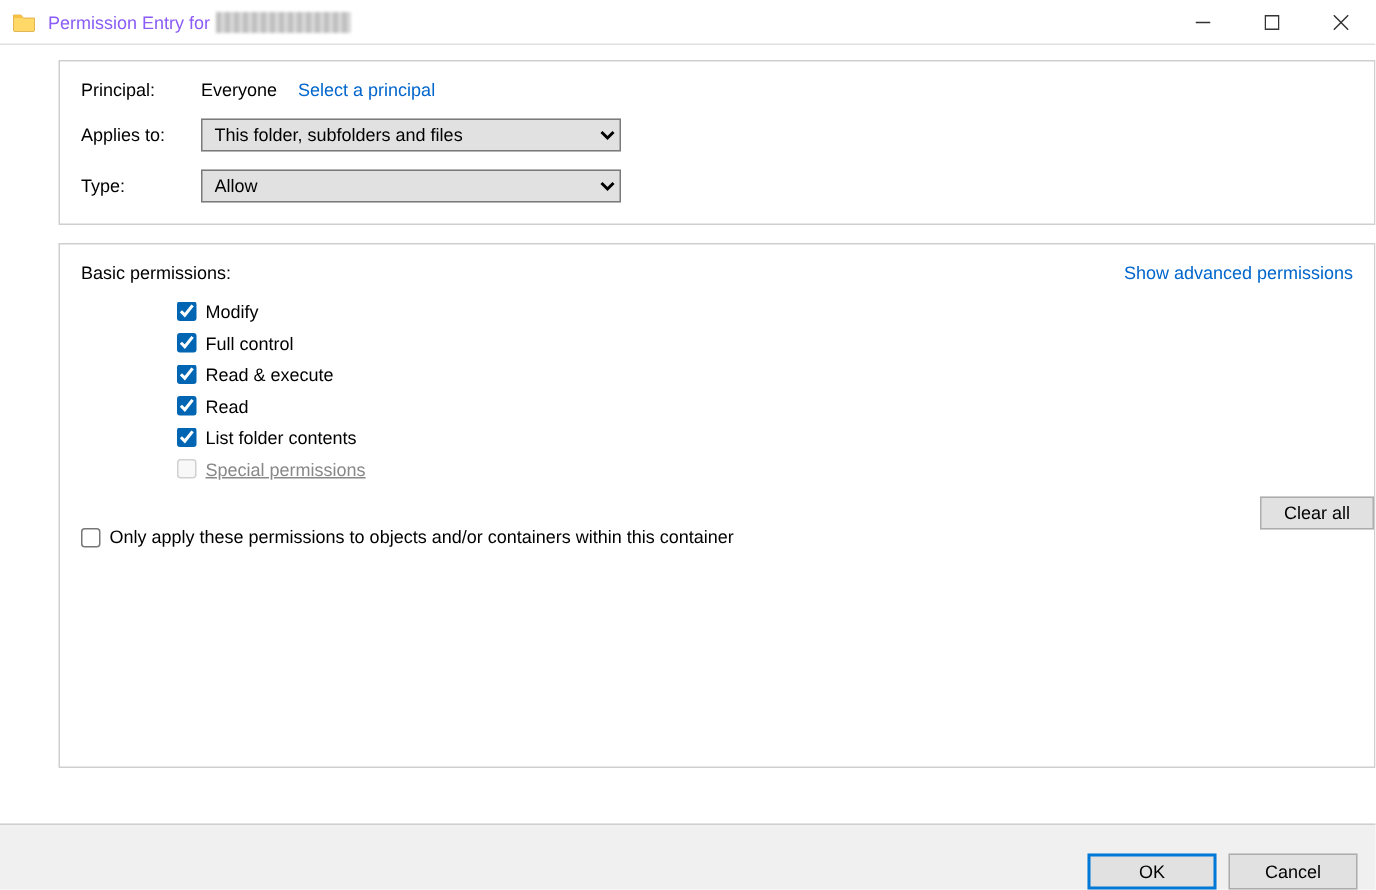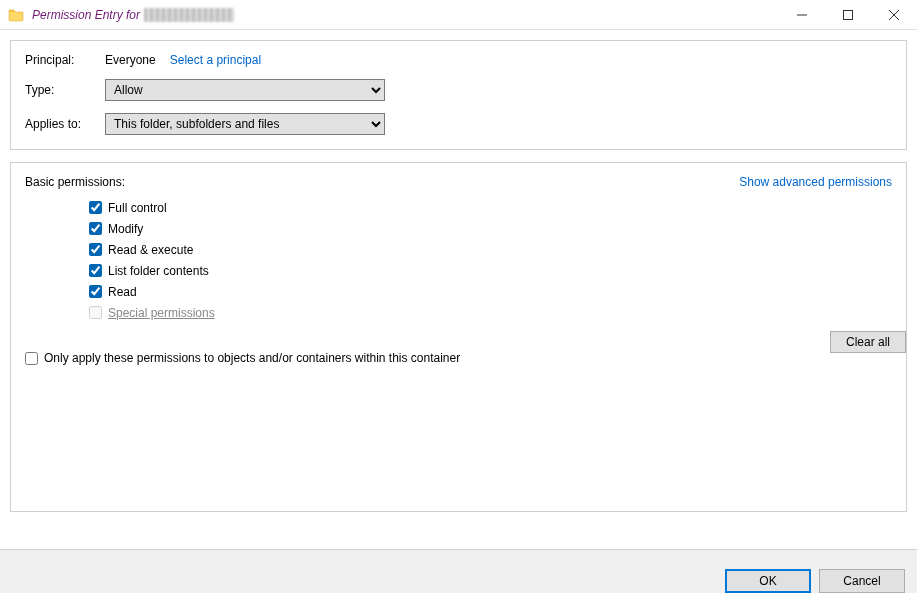--- a/index.html
+++ b/index.html
@@ -1,24 +1,24 @@
 <!DOCTYPE html>
 <html><head>
   <meta charset="utf-8">
   <style>
     * { box-sizing: border-box; font-family: "Segoe UI", Tahoma, sans-serif; font-size: 12px; }
     body { margin: 0; padding: 0; background: #ffffff; width: 917px; height: 593px; overflow: hidden; }
     .titlebar { height: 30px; background: #ffffff; display: flex; align-items: center; border-bottom: 1px solid #e0e0e0; }
     .titlebar-icon { width: 16px; height: 16px; margin: 0 8px 0 8px; display: flex; align-items: center; justify-content: center; }
-    .titlebar-title { flex: 0 0 auto; color: #701a75; padding-right: 4px; font-style: italic; }
+    .titlebar-title { flex: 0 0 auto; color: #8b5cf6; padding-right: 4px; }
     .titlebar-blur { width: 90px; height: 14px; background: repeating-linear-gradient(90deg,#bfbfbf,#bfbfbf 3px,#d9d9d9 3px,#d9d9d9 6px); filter: blur(1px); }
     .titlebar-spacer { flex: 1; }
     .titlebar-controls { display: flex; }
     .titlebar-btn { width: 46px; height: 30px; display: flex; align-items: center; justify-content: center; color: #333; }
-    .content { padding: 10px 10px 0 10px; }
+    .content { padding: 10px 0 0 10px; margin-left: 29px; }
     .panel { border: 1px solid #cfcfcf; padding: 12px 14px 14px 14px; margin-bottom: 12px; background: #fff; }
     .row { display: flex; align-items: center; margin-bottom: 12px; }
     .row:last-child { margin-bottom: 0; }
     .label-col { width: 80px; color: #000; }
     .principal-val { margin-right: 14px; }
     .link { color: #0066cc; cursor: pointer; }
     select.combo { width: 280px; height: 22px; border: 1px solid #7a7a7a; background: #e1e1e1; font-size: 12px; padding: 1px 4px; }
     .permissions-panel { position: relative; height: 350px;}
     .perm-header { display: flex; justify-content: space-between; align-items: flex-start; gap: 16px; }
     .perm-title { color: #000; }
@@ -69,58 +69,58 @@
 </div>
 
 <div class="content">
   <div class="panel">
     <div class="row">
       <span class="label-col">Principal:</span>
       <span class="principal-val">Everyone</span>
       <span class="link">Select a principal</span>
     </div>
     <div class="row">
+      <span class="label-col">Applies to:</span>
+      <select class="combo">
+        <option>This folder, subfolders and files</option>
+      </select>
+    </div>
+    <div class="row">
       <span class="label-col">Type:</span>
       <select class="combo">
         <option>Allow</option>
-      </select>
-    </div>
-    <div class="row">
-      <span class="label-col">Applies to:</span>
-      <select class="combo">
-        <option>This folder, subfolders and files</option>
       </select>
     </div>
   </div>
 
   <div class="panel permissions-panel">
     <div class="perm-header">
       <span class="perm-title">Basic permissions:</span>
       <span class="link">Show advanced permissions</span>
     </div>
     <div class="perm-list">
       <label class="perm-item">
         <input type="checkbox" checked="" style="">
-        <span>Full control</span>
+        <span>Modify</span>
       </label>
       <label class="perm-item">
         <input type="checkbox" checked="" style="">
-        <span>Modify</span>
+        <span>Full control</span>
       </label>
       <label class="perm-item">
         <input type="checkbox" checked="" style="">
         <span>Read &amp; execute</span>
       </label>
       <label class="perm-item">
         <input type="checkbox" checked="" style="">
-        <span>List folder contents</span>
+        <span>Read</span>
       </label>
       <label class="perm-item">
         <input type="checkbox" checked="" style="">
-        <span>Read</span>
+        <span>List folder contents</span>
       </label>
       <label class="perm-item disabled">
         <input type="checkbox" disabled="" style="">
         <span>Special permissions</span>
       </label>
     </div>
 
     <button class="clear-all">Clear all</button>
 
     <div class="only-apply-row">

